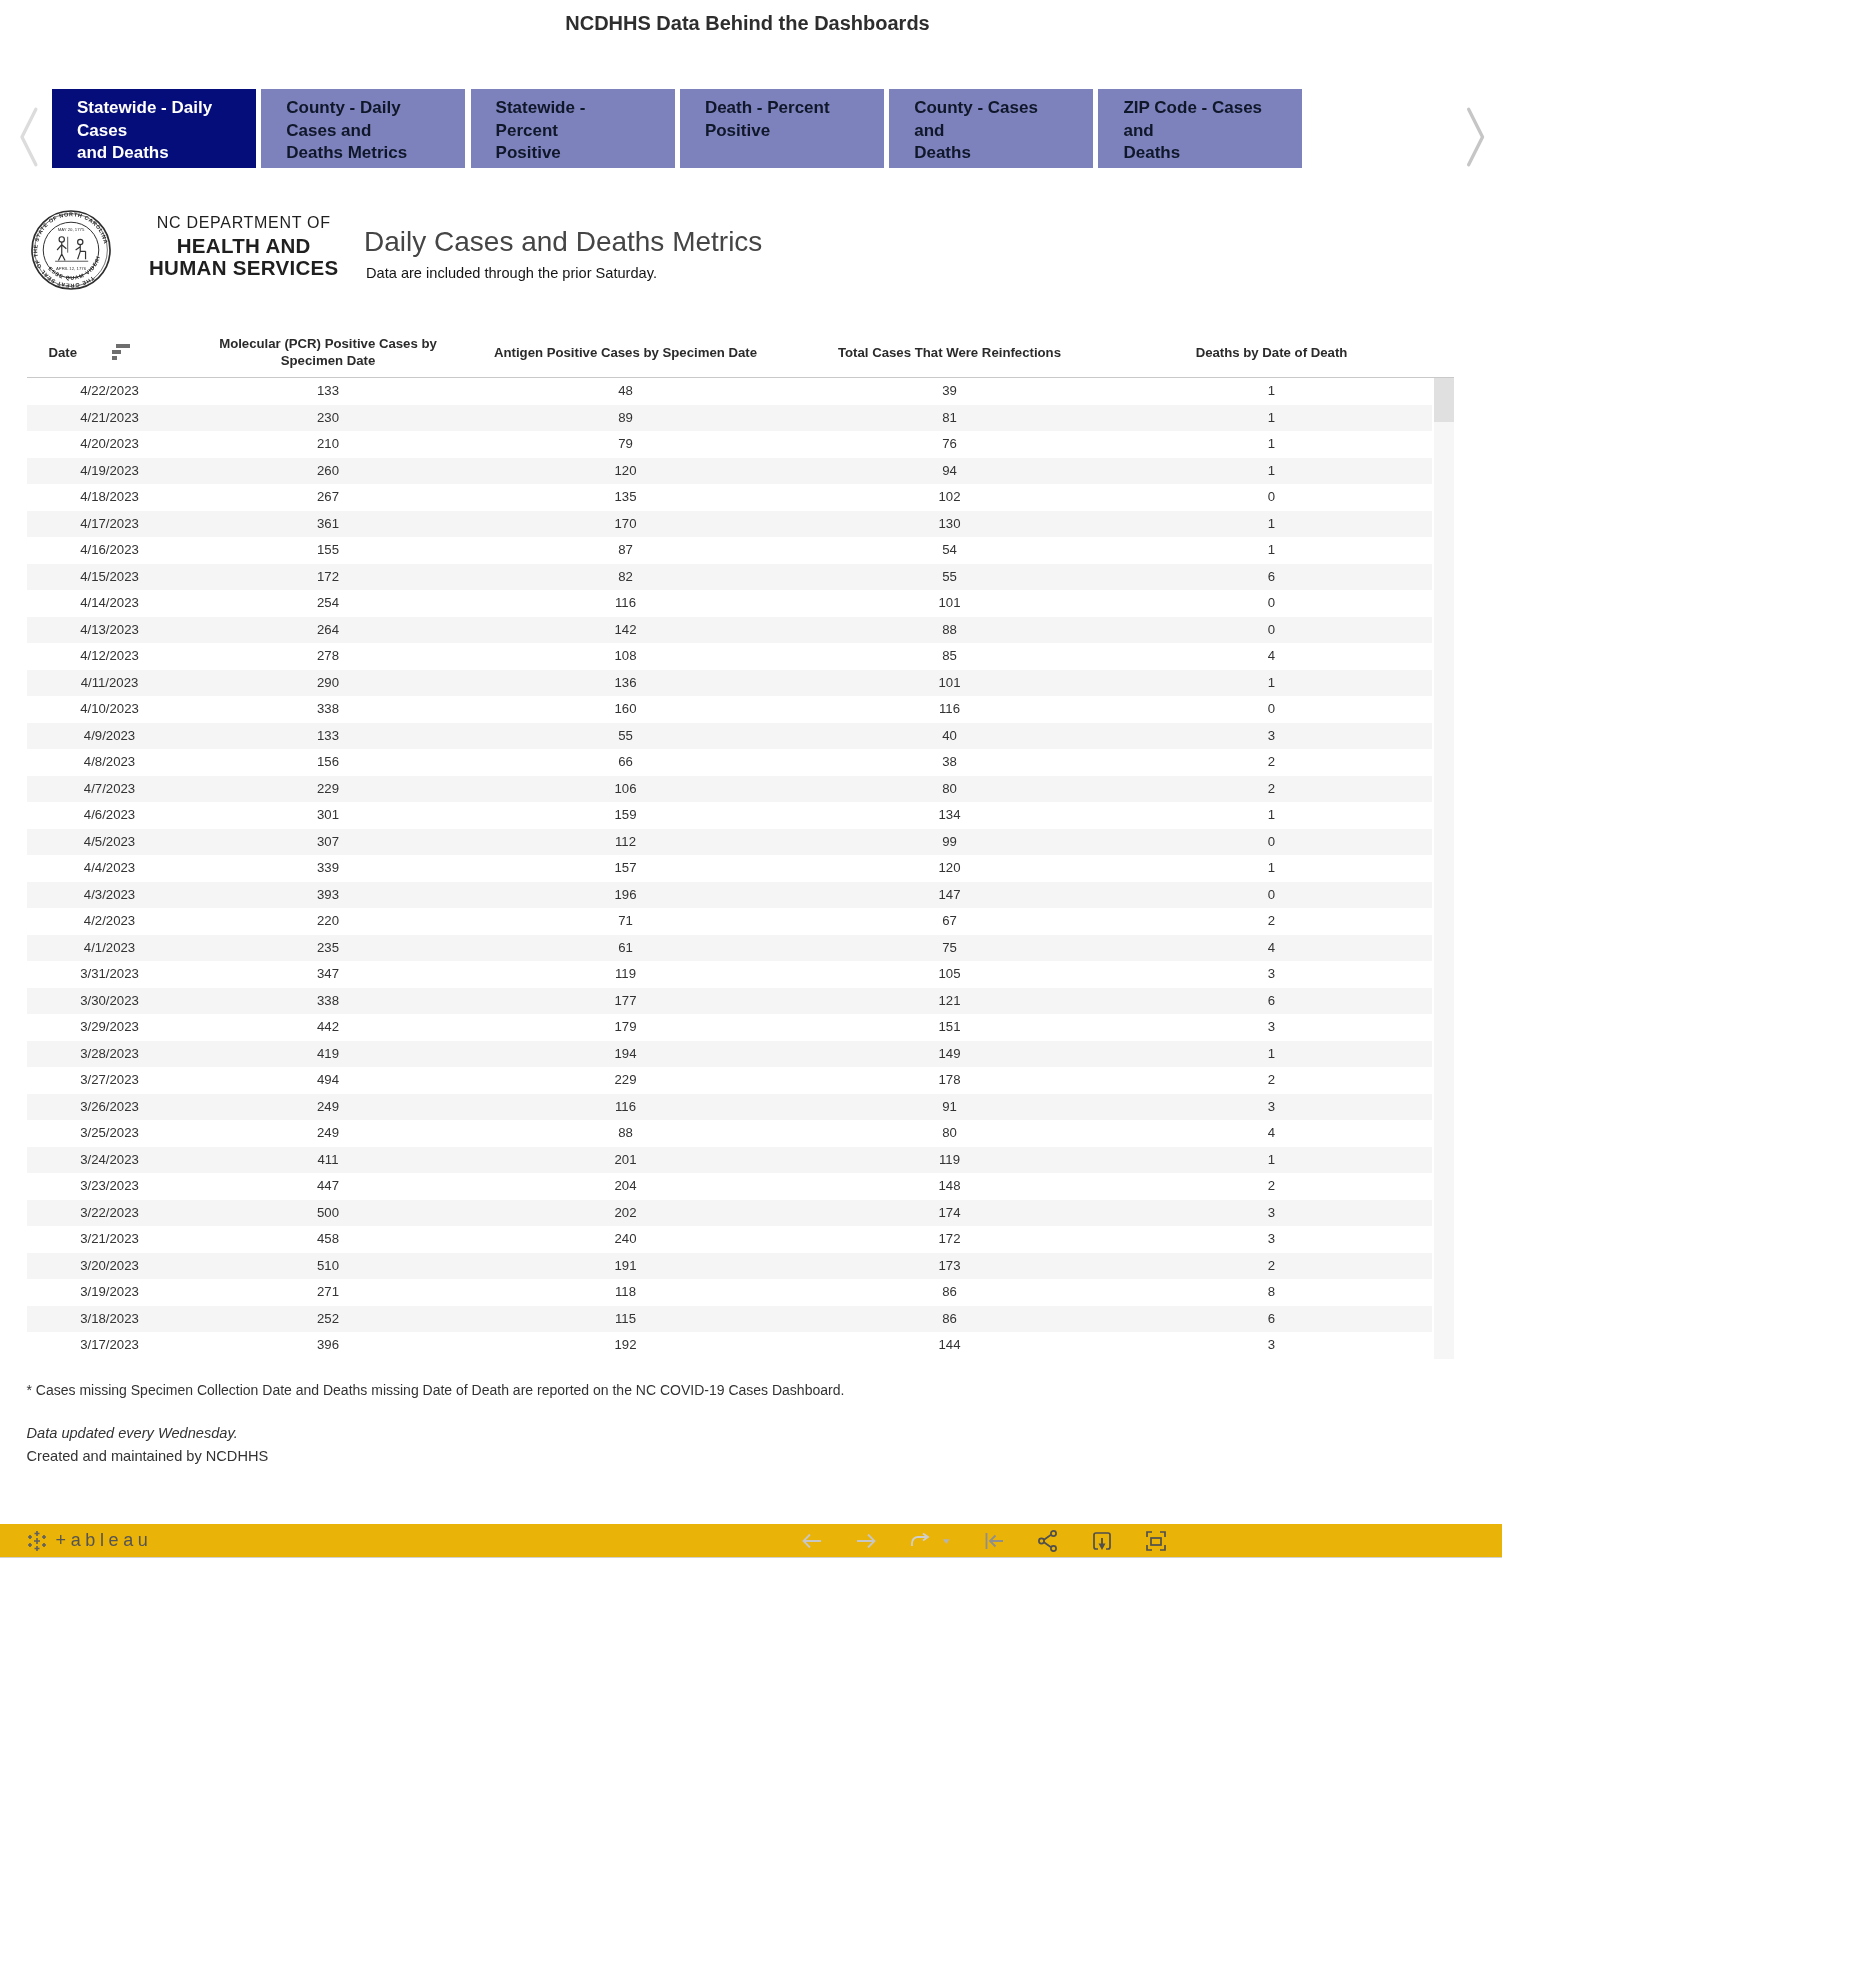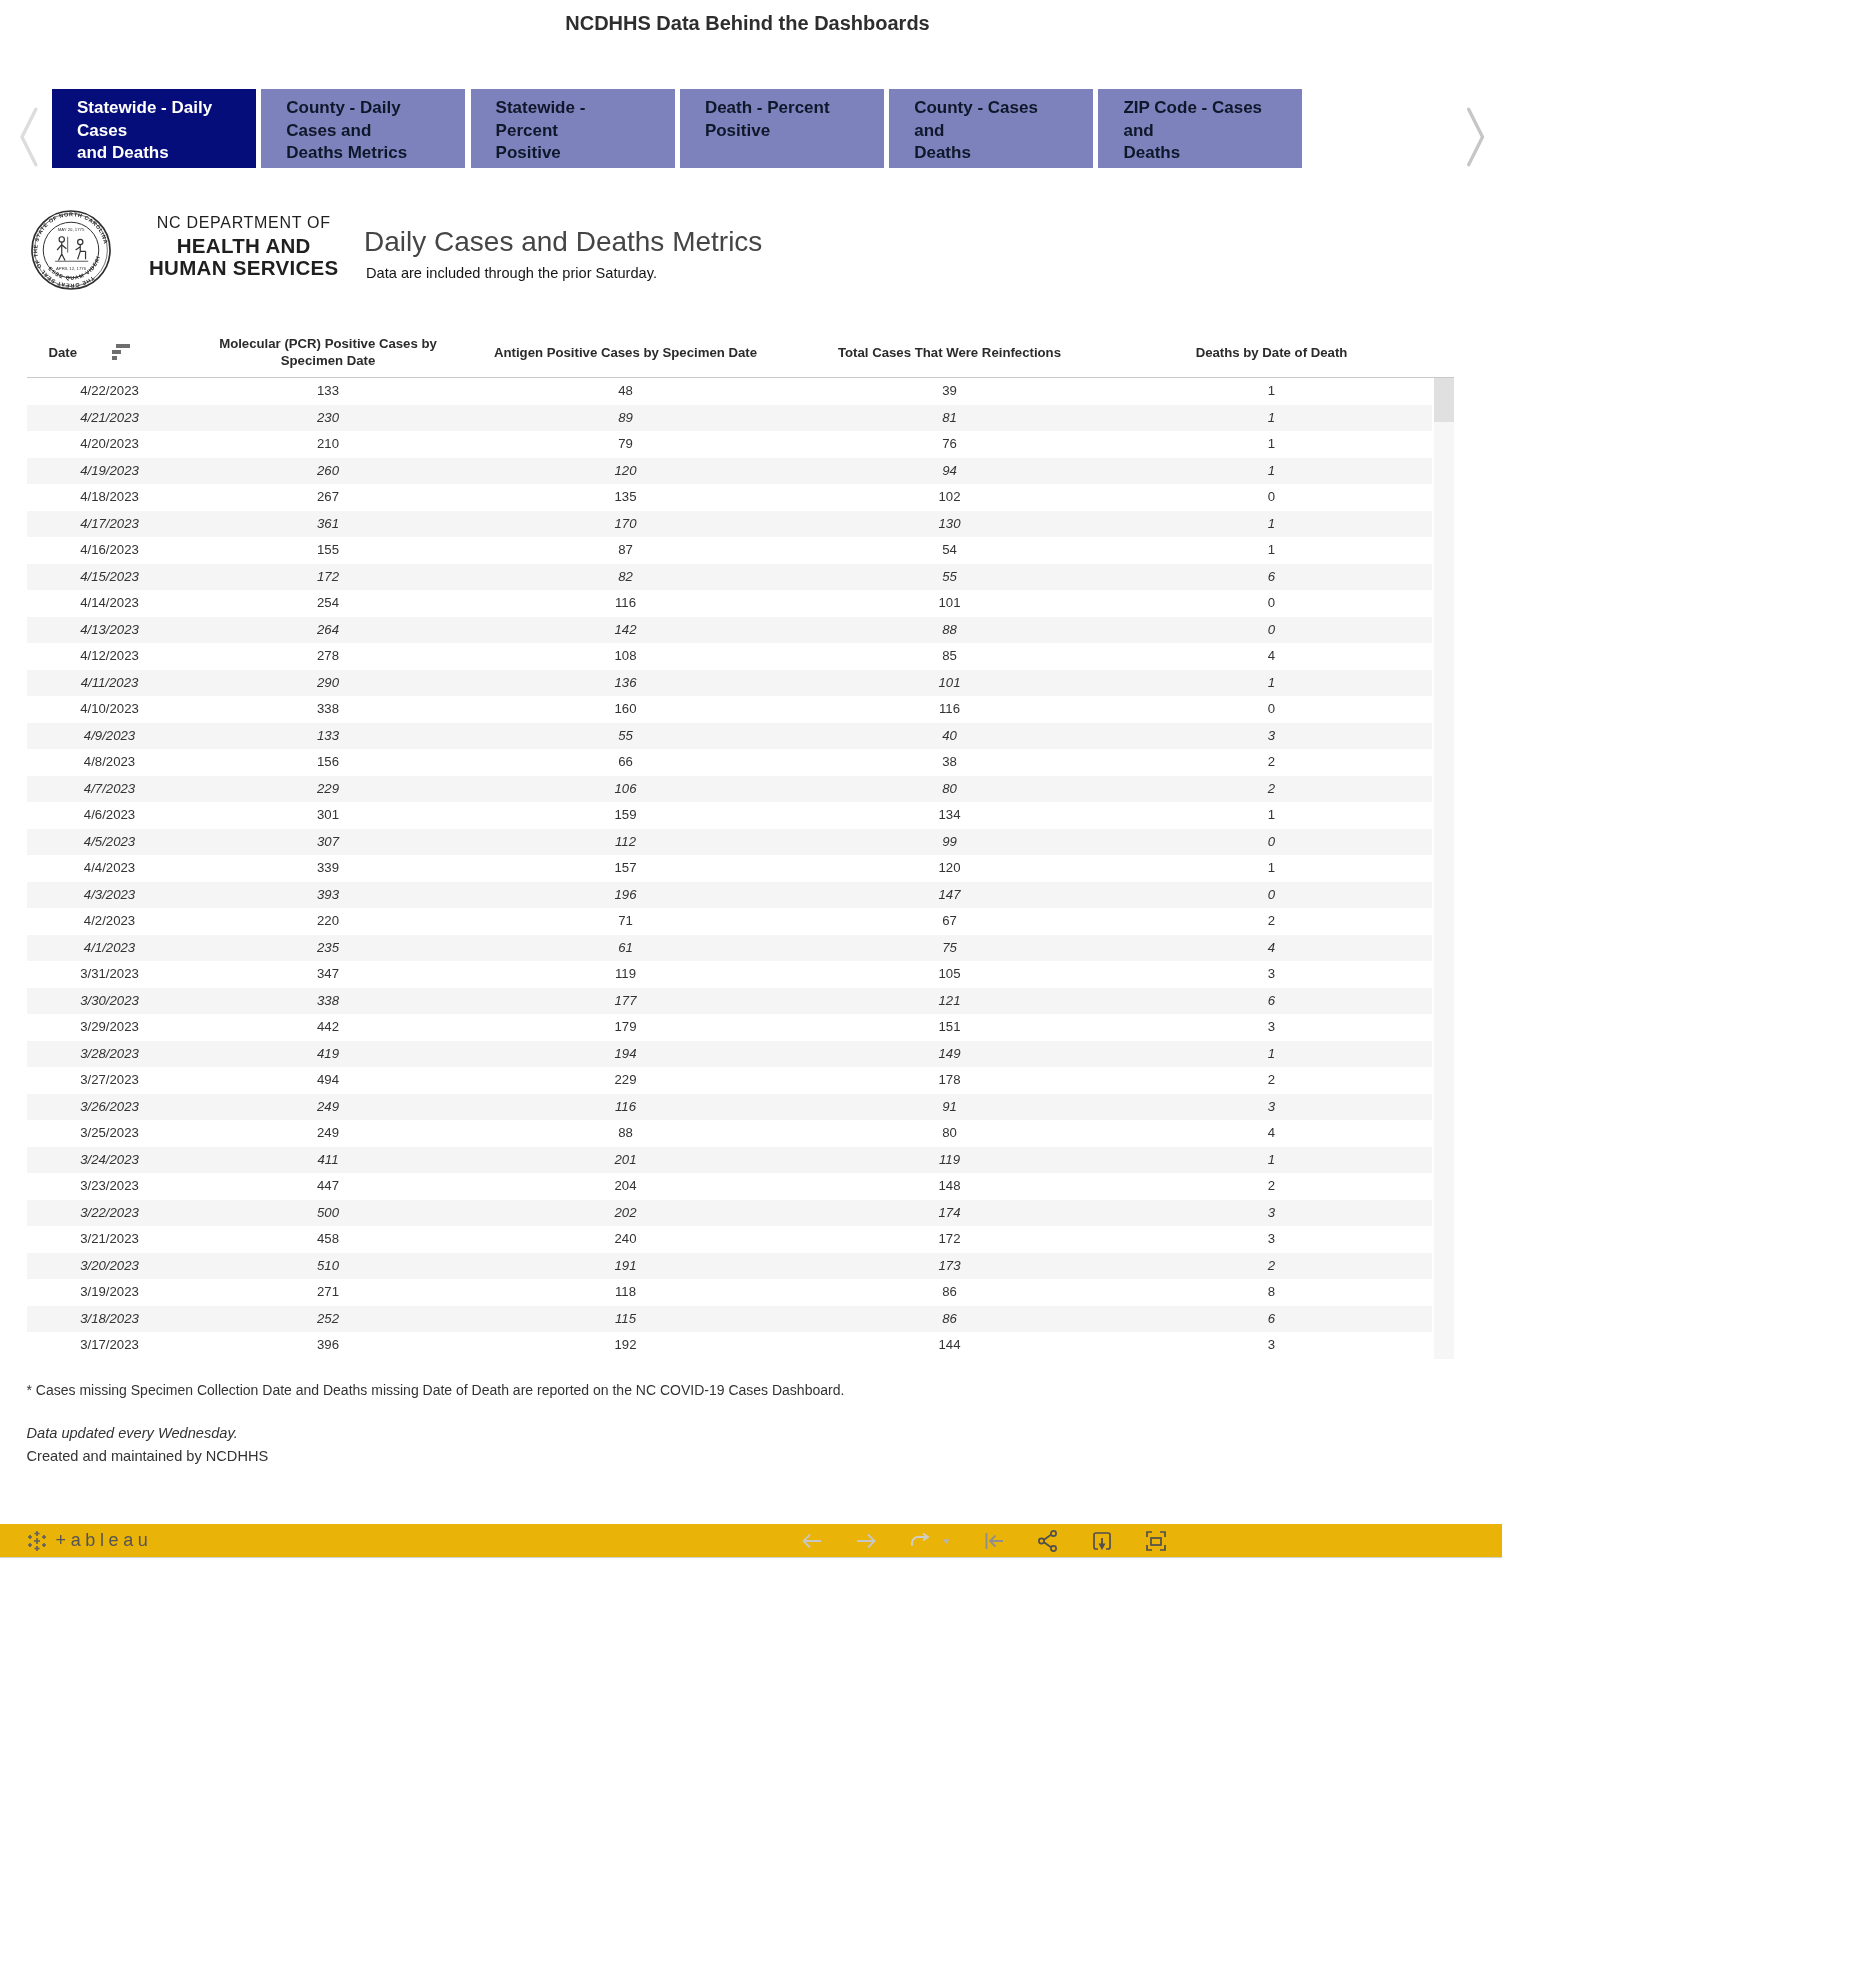--- a/index.html
+++ b/index.html
@@ -35,21 +35,21 @@
   .th.col1 span{max-width:246px;}
   .th.col2 span{max-width:265px;}
   .sorticon{margin-left:14.6px;display:inline-flex;flex-direction:column;gap:2.6px;}
   .sorticon i{display:block;height:3.3px;background:#6e6e6e;}
   .sorticon i:nth-child(1){width:14.6px;margin-left:4px;}
   .sorticon i:nth-child(2){width:9.3px;}
   .sorticon i:nth-child(3){width:5.3px;}
   .tdivider{left:26.5px;top:377px;width:1427px;height:1.3px;background:#c9c9c9;}
   .tbody{left:26.5px;top:378px;width:1405px;}
   .tr{display:flex;height:26.5px;}
-  .tr.alt{background:#f5f5f5;font-style:italic;}
+  .tr.alt{background:#f5f5f5;}
   .td{line-height:26.5px;font-size:13.2px;color:#333;text-align:center;}
   .col0{width:166px;gap:20px;}.col1{width:271px;}.col2{width:324px;}.col3{width:324px;}.col4{width:320px;}
 
   
   .vscroll{left:1434px;top:378px;width:20px;height:981px;background:#f6f6f6;}
   .vthumb{position:absolute;left:0;top:0;width:20px;height:44px;background:#e0e0e0;}
 
   
   .footnote{left:26.5px;top:1382px;font-size:14px;color:#333;}
   .updated{left:26.5px;top:1425px;font-size:14.6px;font-style:italic;color:#333;}

